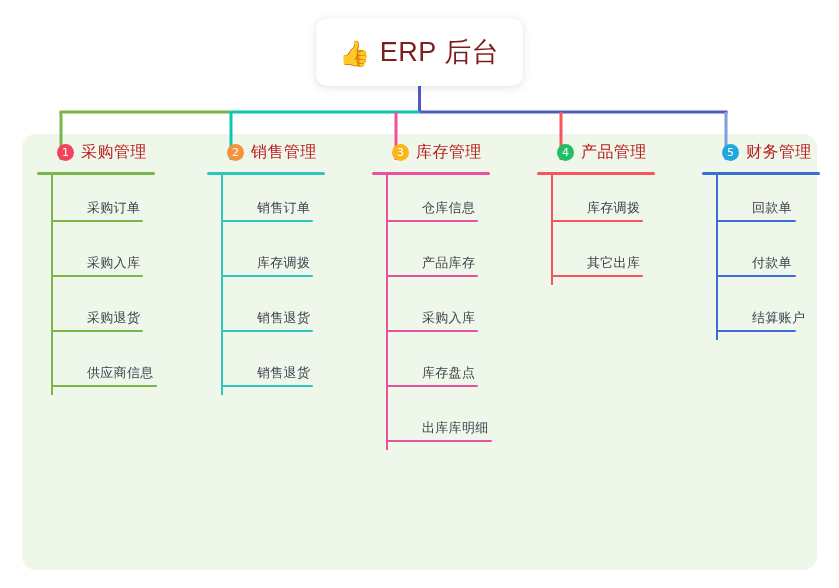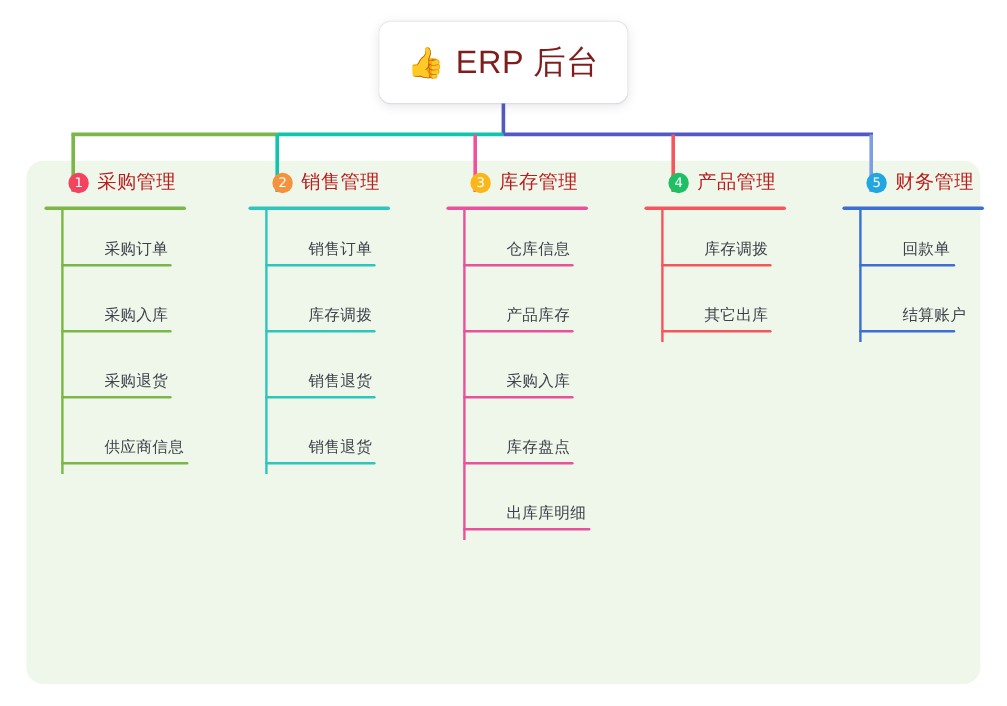--- a/index.html
+++ b/index.html
@@ -284,20 +284,24 @@
           <span class="col-title">财务管理</span>
         </div>
         <div class="col-rule" style="background: rgb(59, 111, 212); width: 118px;"></div>
         <div class="items">
           <div class="spine" style="background: rgb(59, 111, 212);"></div>
           <div class="item">
             <span class="item-label">回款单</span>
             <div class="item-rule" style="background: rgb(59, 111, 212); width: 80px;"></div>
           </div>
           <div class="item">
+            <span class="item-label">付款单</span>
+            <div class="item-rule" style="background: rgb(59, 111, 212); width: 80px;"></div>
+          </div>
+          <div class="item">
             <span class="item-label">结算账户</span>
             <div class="item-rule" style="background: rgb(59, 111, 212); width: 80px;"></div>
           </div>
         </div>
       </div>
     </div>
 
 </div>
 
 </body></html>

